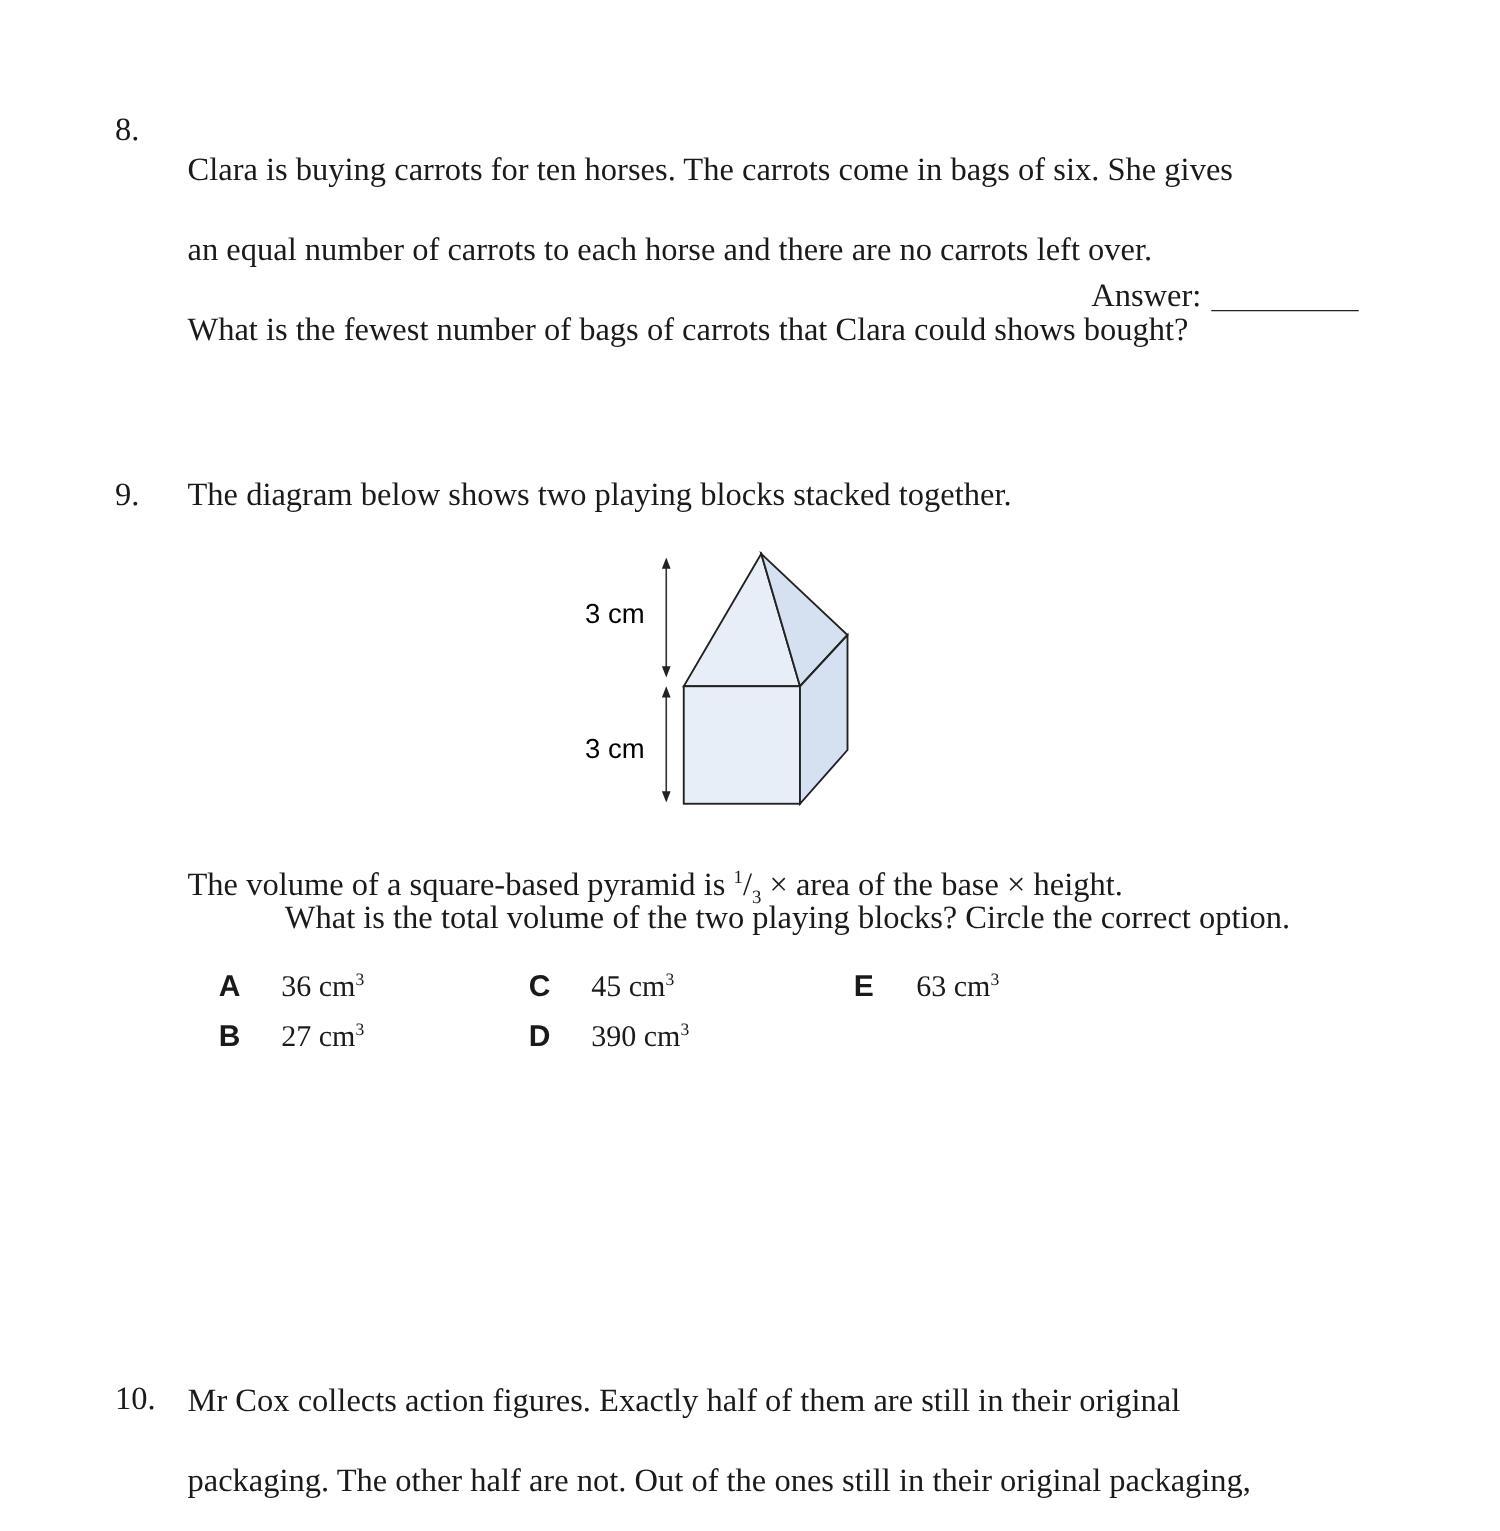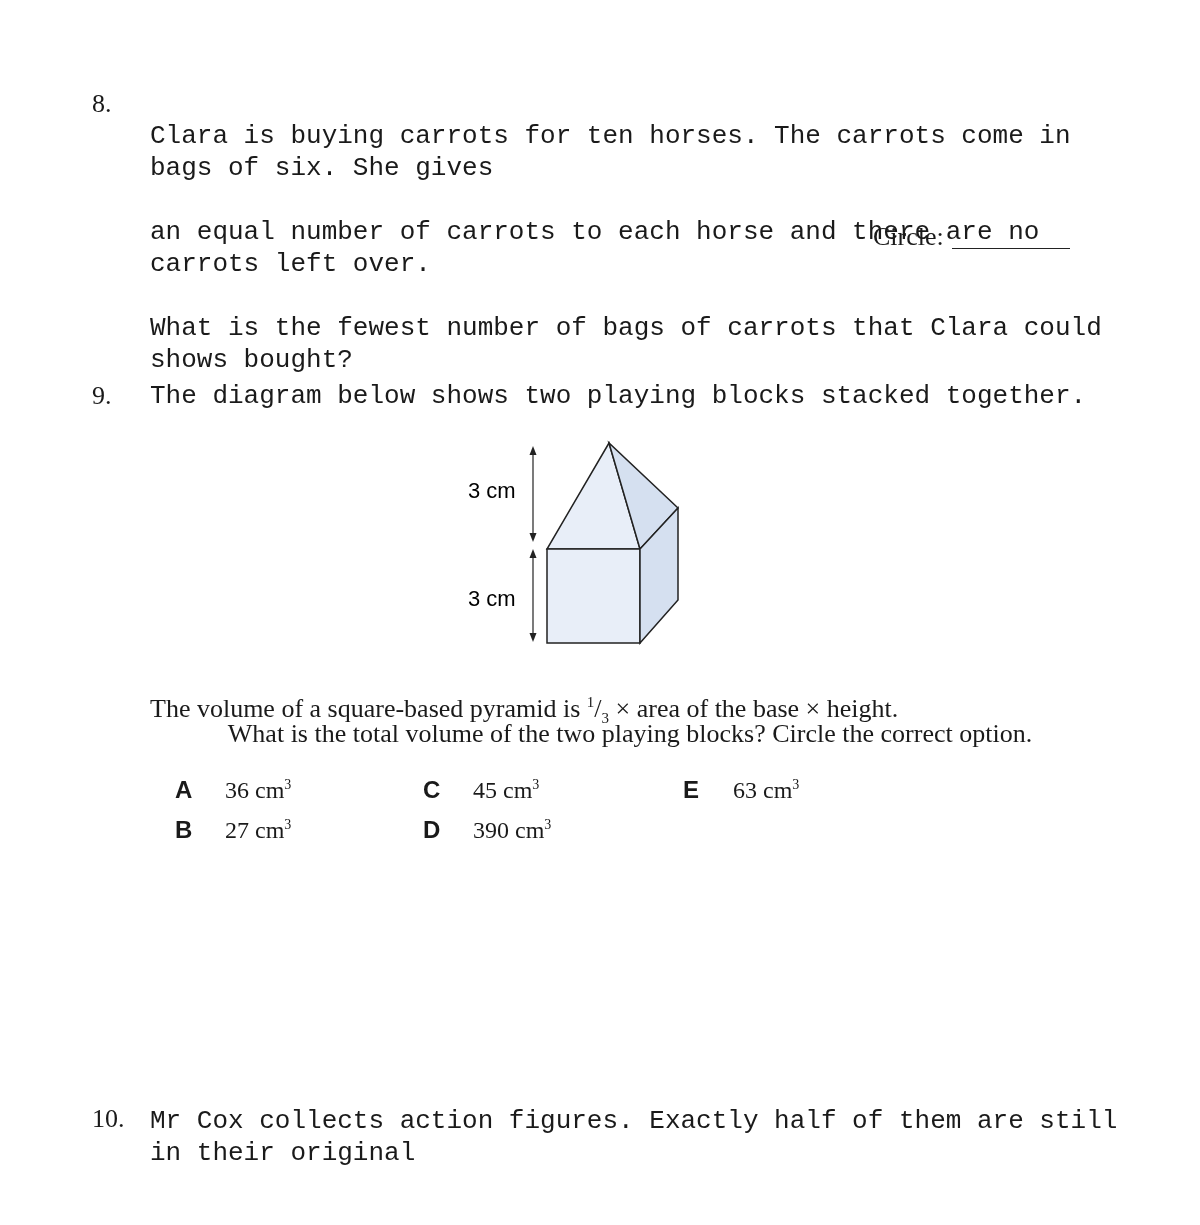--- a/index.html
+++ b/index.html
@@ -1,20 +1,20 @@
 <!DOCTYPE html>
 <html><head>
 <meta charset="utf-8">
 <style>
   html, body { margin: 0; padding: 0; background: #ffffff; }
   body { width: 1200px; height: 1225px; position: relative; overflow: hidden;
          font-family: "Liberation Serif", "DejaVu Serif", serif; color: #1a1a1a; }
   .q { position: absolute; font-size: 26px; line-height: 32px; }
   .qnum { position: absolute; }
-  .qtext { position: absolute; white-space: pre-line; font-family: Liberation Mono, monospace; }
+  .qtext { position: absolute; white-space: pre-line; }
   .answer { position: absolute; font-size: 26px; }
   .answer-line { display: inline-block; width: 118px; border-bottom: 1.5px solid #222; margin-left: 8px; vertical-align: -4px; height: 20px; }
   .para { position: absolute; font-size: 26px; line-height: 32px; }
   .opt { position: absolute; font-size: 24px; }
   .opt .letter { font-family: "Liberation Sans", "DejaVu Sans", sans-serif; font-weight: bold; display: inline-block; width: 50px; }
   sup { font-size: 14px; }
   .frac sup { font-size: 15px; }
   .frac sub { font-size: 15px; }
   #diagram { position: absolute; left: 450px; top: 430px; }
   .dlabel { font-family: "Liberation Sans", "DejaVu Sans", sans-serif; font-size: 22px; }
@@ -24,21 +24,21 @@
 
 <div class="q" style="left:0;top:0;">
   <span class="qnum" style="left:92px;top:88px;">8.</span>
   <div class="qtext" style="left:150px;top:88px;width:960px;">
     <div>Clara is buying carrots for ten horses.  The carrots come in bags of six.  She gives</div>
     <div>an equal number of carrots to each horse and there are no carrots left over.</div>
     <div>What is the fewest number of bags of carrots that Clara could shows bought?</div>
   </div>
 </div>
 <div class="answer" style="left:873px;top:222px;">
-  <span>Circle:</span><span class="answer-line"></span>
+  <span>Answer:</span><span class="answer-line"></span>
 </div>
 
 <div class="q" style="left:0;top:0;">
   <span class="qnum" style="left:92px;top:380px;">9.</span>
   <div class="qtext" style="left:150px;top:380px;width:960px;">The diagram below shows two playing blocks stacked together.</div>
 </div>
 
 <svg id="diagram" width="260" height="230">
   <g>
     <polygon points="159,13 97,119 190,119" fill="#e8eef8" stroke="#222" stroke-width="1.5"></polygon>
@@ -80,16 +80,17 @@
   <span class="letter">D</span><span>390 cm</span><sup>3</sup>
 </div>
 <div class="opt" style="left:683px;top:776px;">
   <span class="letter">E</span><span>63 cm</span><sup>3</sup>
 </div>
 
 <div class="q" style="left:0;top:0;">
   <span class="qnum" style="left:92px;top:1073px;margin-top:30px;">10.</span>
   <div class="qtext" style="left:150px;top:1073px;width:980px;">
     <div>Mr Cox collects action figures.  Exactly half of them are still in their original</div>
+    <div>packaging.  The other half are not.  Out of the ones still in their original packaging,</div>
     
     
   </div>
 </div>
 
 </body></html>

